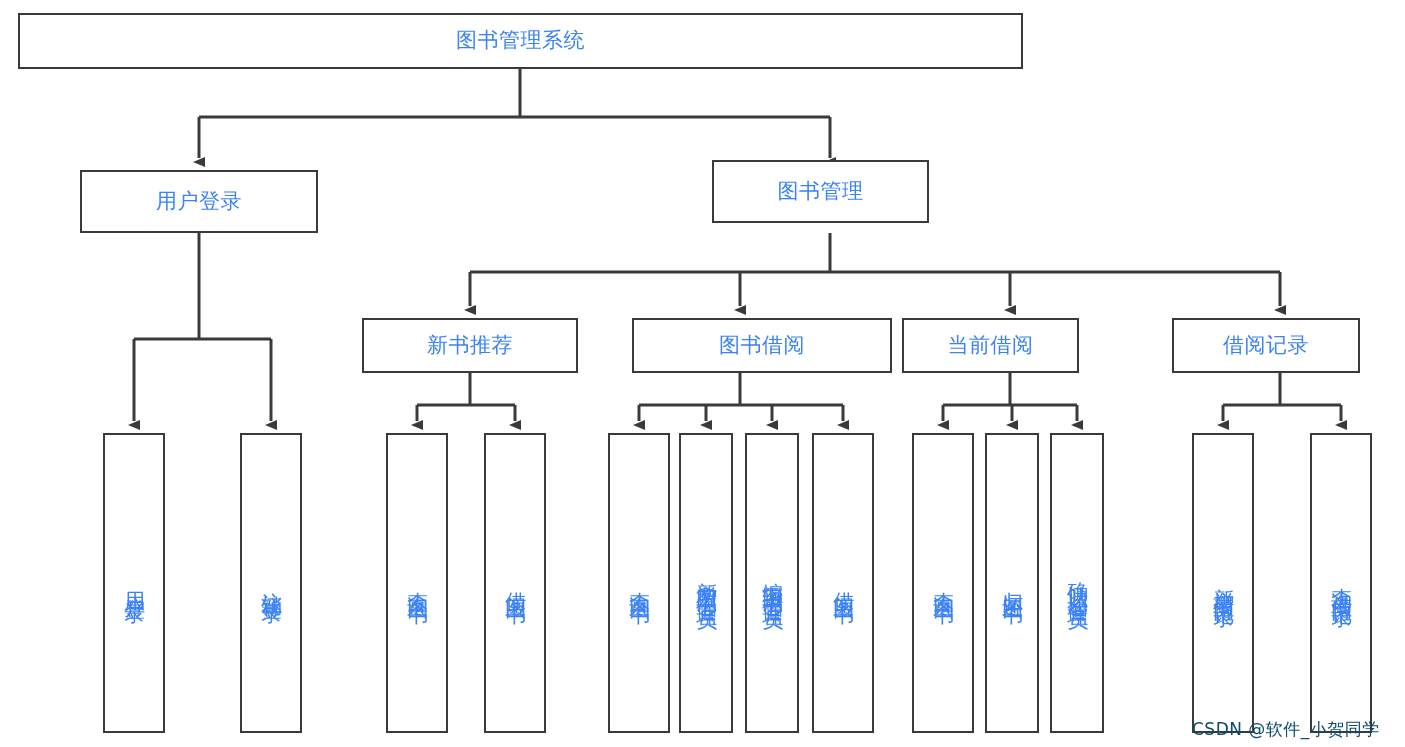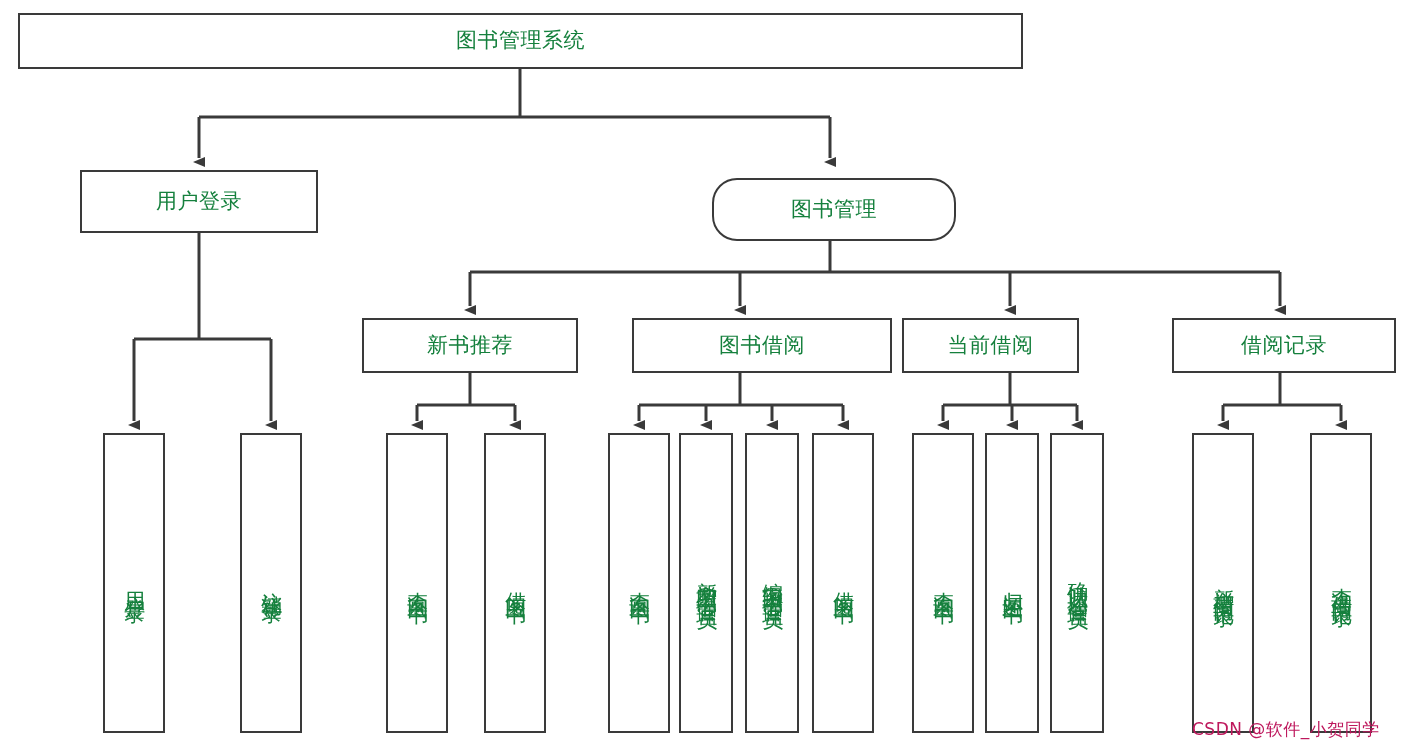--- a/index.html
+++ b/index.html
@@ -28,42 +28,42 @@
   .node {
     position: absolute;
     box-sizing: border-box;
     background: #ffffff;
     border: 2px solid #3a3a3a;
     display: flex;
     align-items: center;
     justify-content: center;
   }
   .node .label {
-    color: #15803d;
+    color: #3b82f6;
     font-size: 21px;
     line-height: 1.12;
     letter-spacing: 0.5px;
     text-align: center;
     white-space: nowrap;
   }
   .node.vertical {
     align-items: center;
     justify-content: center;
   }
   .node.vertical .label {
     writing-mode: vertical-rl;
     text-orientation: upright;
     letter-spacing: 4px;
     font-size: 21px;
     white-space: nowrap;
     max-height: 292px;
   }
   .watermark {
     position: absolute;
-    color: #be185d;
+    color: #0c4a6e;
     font-size: 17px;
     letter-spacing: 0.5px;
     white-space: nowrap;
     user-select: none;
   }
 </style>
 </head>
 <body>
 
 <div id="canvas">
@@ -118,34 +118,34 @@
     </g>
   </svg>
 
   <div class="node" id="node-root" style="left: 18px; top: 13px; width: 1005px; height: 56px;">
     <span class="label">图书管理系统</span>
   </div>
 
   <div class="node" id="node-l2-0" style="left: 80px; top: 170px; width: 238px; height: 63px;">
     <span class="label">用户登录</span>
   </div>
-  <div class="node" id="node-l2-1" style="left: 712px; top: 178px; width: 244px; height: 63px; border-radius: 25px;">
+  <div class="node" id="node-l2-1" style="left: 712px; top: 160px; width: 217px; height: 63px;">
     <span class="label">图书管理</span>
   </div>
 
   <div class="node" id="node-l3-0" style="left: 362px; top: 318px; width: 216px; height: 55px;">
     <span class="label">新书推荐</span>
   </div>
   <div class="node" id="node-l3-1" style="left: 632px; top: 318px; width: 260px; height: 55px;">
     <span class="label">图书借阅</span>
   </div>
   <div class="node" id="node-l3-2" style="left: 902px; top: 318px; width: 177px; height: 55px;">
     <span class="label">当前借阅</span>
   </div>
-  <div class="node" id="node-l3-3" style="left: 1172px; top: 318px; width: 224px; height: 55px;">
+  <div class="node" id="node-l3-3" style="left: 1172px; top: 318px; width: 188px; height: 55px;">
     <span class="label">借阅记录</span>
   </div>
 
   <div class="node vertical" id="node-leaf-0" style="left: 103px; top: 433px; width: 62px; height: 300px;">
     <span class="label">用户登录</span>
   </div>
   <div class="node vertical" id="node-leaf-1" style="left: 240px; top: 433px; width: 62px; height: 300px;">
     <span class="label">注销登录</span>
   </div>
   <div class="node vertical" id="node-leaf-2" style="left: 386px; top: 433px; width: 62px; height: 300px;">

